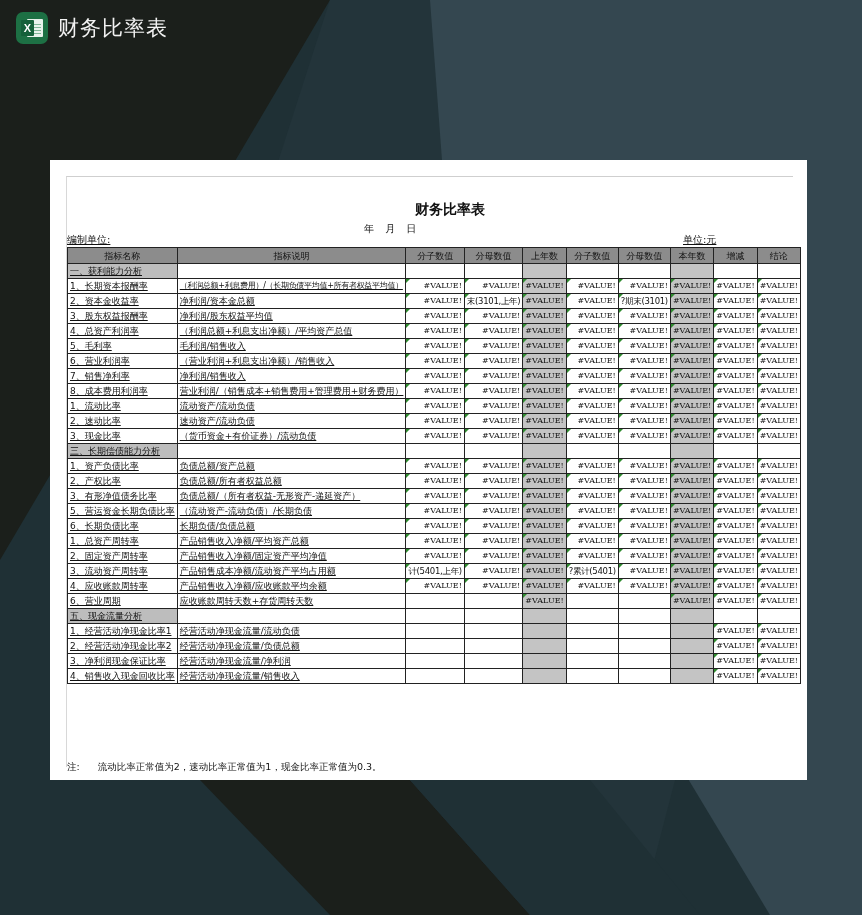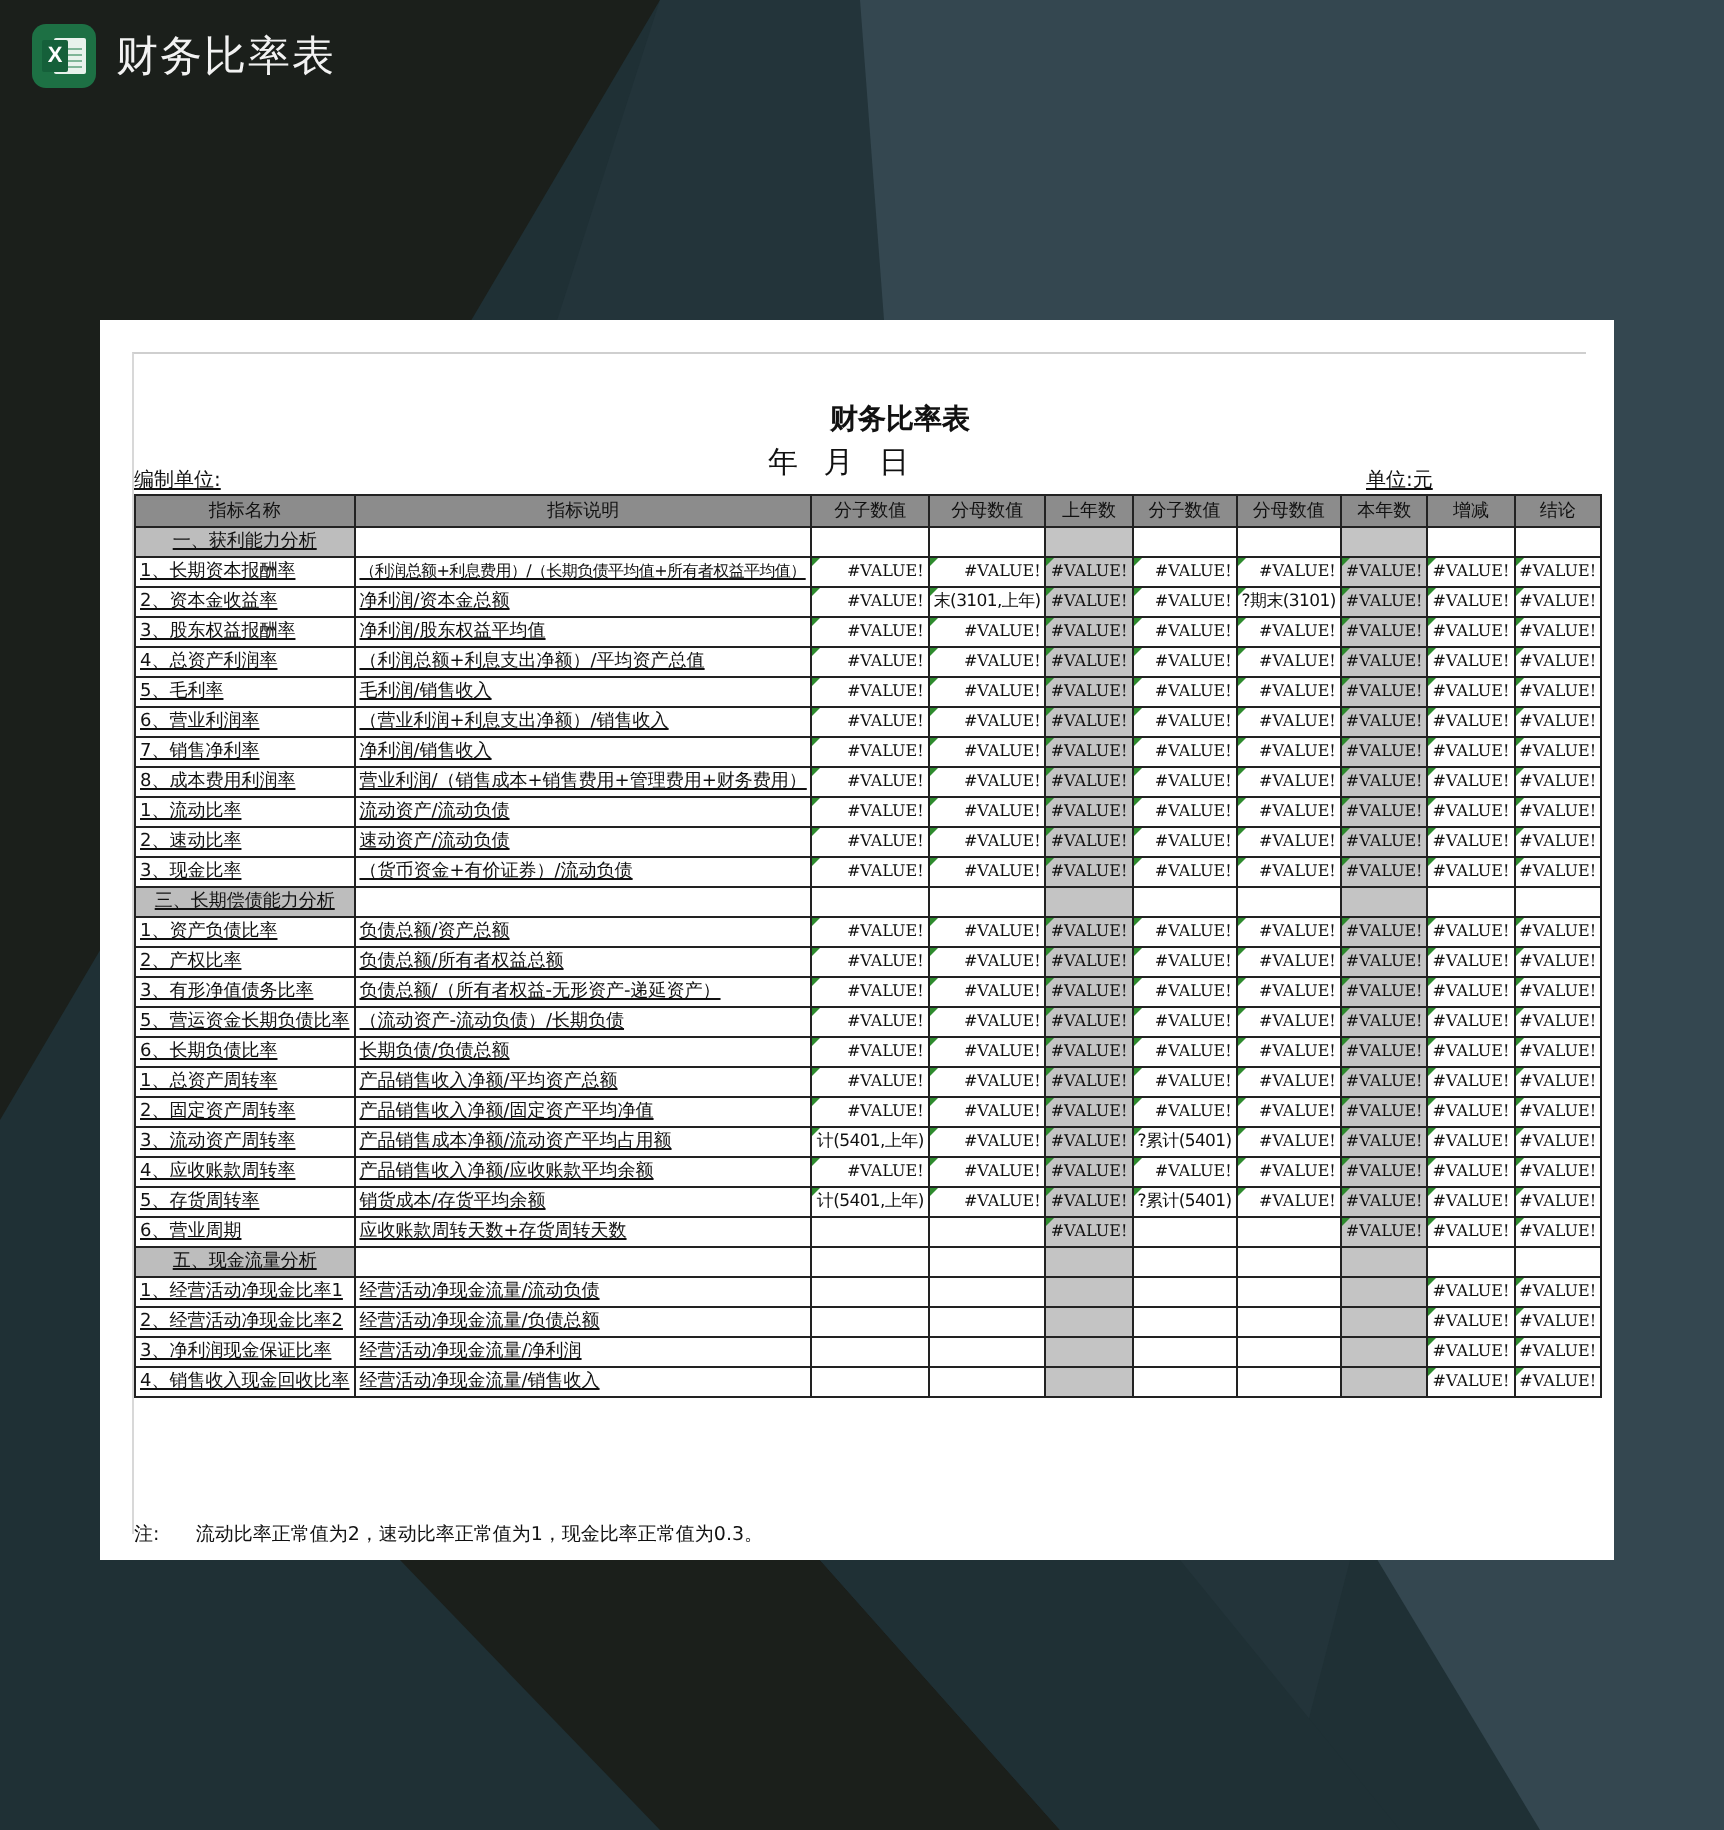--- a/index.html
+++ b/index.html
@@ -40,21 +40,21 @@
   .sheet-area {
     position: absolute; left: 16px; top: 16px; width: 726px; height: 590px;
     border-top: 1px solid #cfcfcf; border-left: 1px solid #d8d8d8;
   }
   .doc-title {
     position: absolute; left: 0; width: 100%; top: 24px; text-align: center;
     font-family: "DejaVu Serif", "Liberation Serif", serif; font-weight: bold;
     font-size: 14px; color: #111; padding-left: 40px; box-sizing: border-box;
   }
   .doc-date {
-    position: absolute; left: 297px; top: 45px; font-size: 15px; color: #111; letter-spacing: 4px; margin-left: 20px;
+    position: absolute; left: 297px; top: 45px; font-size: 10px; color: #111; letter-spacing: 4px;
   }
   .compiler { position: absolute; left: 0; top: 56px; font-size: 10px; color: #111; text-decoration: underline; }
   .unit { position: absolute; left: 616px; top: 56px; font-size: 10px; color: #111; text-decoration: underline; }
 
   table.grid {
     position: absolute; left: 0; top: 70px; border-collapse: collapse;
     table-layout: fixed; font-size: 9px; color: #111;
   }
   table.grid td, table.grid th {
     border: 1px solid #222; height: 14.5px; padding: 0 2px; white-space: nowrap;
@@ -67,21 +67,21 @@
   .c-name { text-align: left; text-decoration: underline; }
   .c-desc { text-decoration: underline; }
   .c-desc.small { font-size: 8px; letter-spacing: -0.3px; }
   .c-val { text-align: right; font-family: "DejaVu Serif", "Liberation Serif", serif; font-size: 8px; position: relative; }
   .c-val.txt { font-family: "DejaVu Sans", "Liberation Sans", sans-serif; font-size: 8.5px; letter-spacing: -0.3px; }
   .c-val.gray { background: #c4c4c4; text-align: left; }
   .tri::before {
     content: ""; position: absolute; left: 0; top: 0; width: 0; height: 0;
     border-top: 4px solid #2e8b2e; border-right: 4px solid transparent;
   }
-  tr.section td.c-name { background: #bdbdbd; text-align: center; }
+  tr.section td.c-name { background: #bdbdbd; }
   .note { position: absolute; left: 0; top: 584px; font-size: 9.5px; color: #111; white-space: pre; }
 </style>
 </head>
 <body>
 
 <div class="bg">
   <svg width="862" height="915" viewBox="0 0 862 915">
     <rect x="0" y="0" width="862" height="915" fill="#1f3035"></rect>
     <polygon points="0,0 330,0 0,560" fill="#1b1f1b"></polygon>
     <polygon points="330,0 862,0 862,60 640,915 330,915 150,560" fill="#23343a"></polygon>
@@ -392,32 +392,20 @@
             <td class="c-val tri">#VALUE!</td>
             <td class="c-val tri">#VALUE!</td>
             <td class="c-val gray tri">#VALUE!</td>
             <td class="c-val tri">#VALUE!</td>
             <td class="c-val tri">#VALUE!</td>
             <td class="c-val gray tri">#VALUE!</td>
             <td class="c-val tri">#VALUE!</td>
             <td class="c-val tri">#VALUE!</td>
           </tr>
           <tr>
-            <td class="c-name">5、存货周转率</td>
-            <td class="c-desc">销货成本/存货平均余额</td>
-            <td class="c-val txt tri">计(5401,上年)</td>
-            <td class="c-val tri">#VALUE!</td>
-            <td class="c-val gray tri">#VALUE!</td>
-            <td class="c-val txt tri">?累计(5401)</td>
-            <td class="c-val tri">#VALUE!</td>
-            <td class="c-val gray tri">#VALUE!</td>
-            <td class="c-val tri">#VALUE!</td>
-            <td class="c-val tri">#VALUE!</td>
-          </tr>
-          <tr>
             <td class="c-name">6、营业周期</td>
             <td class="c-desc">应收账款周转天数+存货周转天数</td>
             <td class="c-val"></td>
             <td class="c-val"></td>
             <td class="c-val gray tri">#VALUE!</td>
             <td class="c-val"></td>
             <td class="c-val"></td>
             <td class="c-val gray tri">#VALUE!</td>
             <td class="c-val tri">#VALUE!</td>
             <td class="c-val tri">#VALUE!</td>

